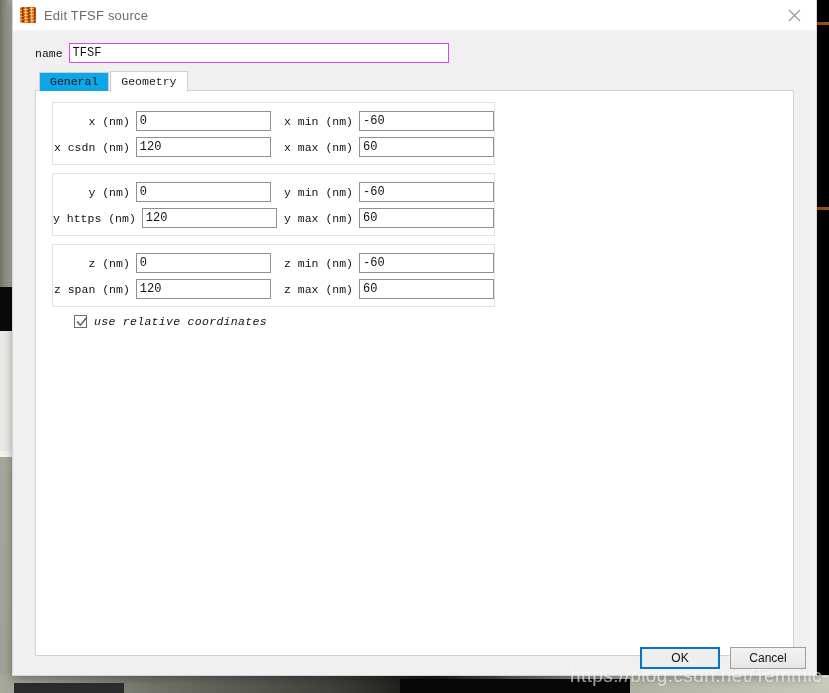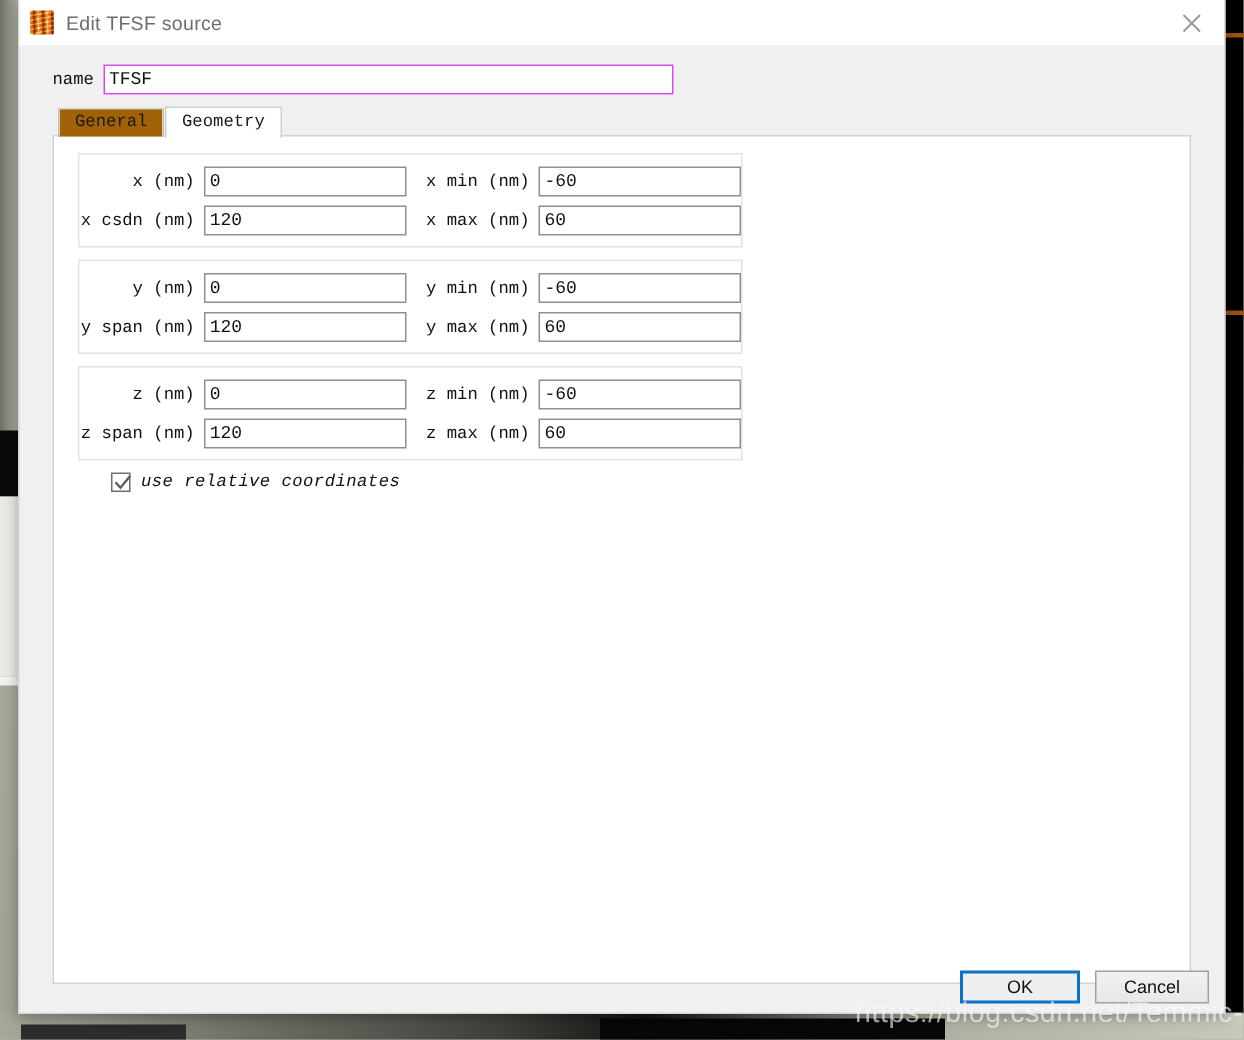--- a/index.html
+++ b/index.html
@@ -90,21 +90,21 @@
     font-family: "Liberation Mono", monospace; font-size: 12px;
     padding: 0 3px; color:#111; outline:none;
   }
 
   
   #tabs { display:flex; align-items:flex-end; height: 20px; position:relative; z-index:3; margin-left: 4px; }
   .tab {
     height: 19px; line-height: 18px;
     padding: 0 10px;
     font-size: 11.5px; color:#1a1a1a;
-    background:#a16207;
+    background:#0ea5e9;
     border:1px solid #cfcfcf; border-bottom:none;
     margin-right: 1px;
     cursor: pointer; user-select:none;
     white-space: nowrap;
   }
   .tab.active {
     background:#ffffff; height: 21px; line-height: 20px;
     border-color:#cfcfcf; position:relative; top:1px;
   }
 
@@ -236,21 +236,21 @@
       </div>
 
       <div class="coord-group">
         <div class="coord-row">
           <span class="lbl lbl-left">y (nm)</span>
           <input class="fld fld-a" type="text" value="0" style="">
           <span class="lbl lbl-mid">y min (nm)</span>
           <input class="fld fld-b" type="text" value="-60" style="">
         </div>
         <div class="coord-row">
-          <span class="lbl lbl-left">y span (nm)</span>
+          <span class="lbl lbl-left">y https (nm)</span>
           <input class="fld fld-a" type="text" value="120" style="">
           <span class="lbl lbl-mid">y max (nm)</span>
           <input class="fld fld-b" type="text" value="60" style="">
         </div>
       </div>
 
       <div class="coord-group">
         <div class="coord-row">
           <span class="lbl lbl-left">z (nm)</span>
           <input class="fld fld-a" type="text" value="0" style="">

